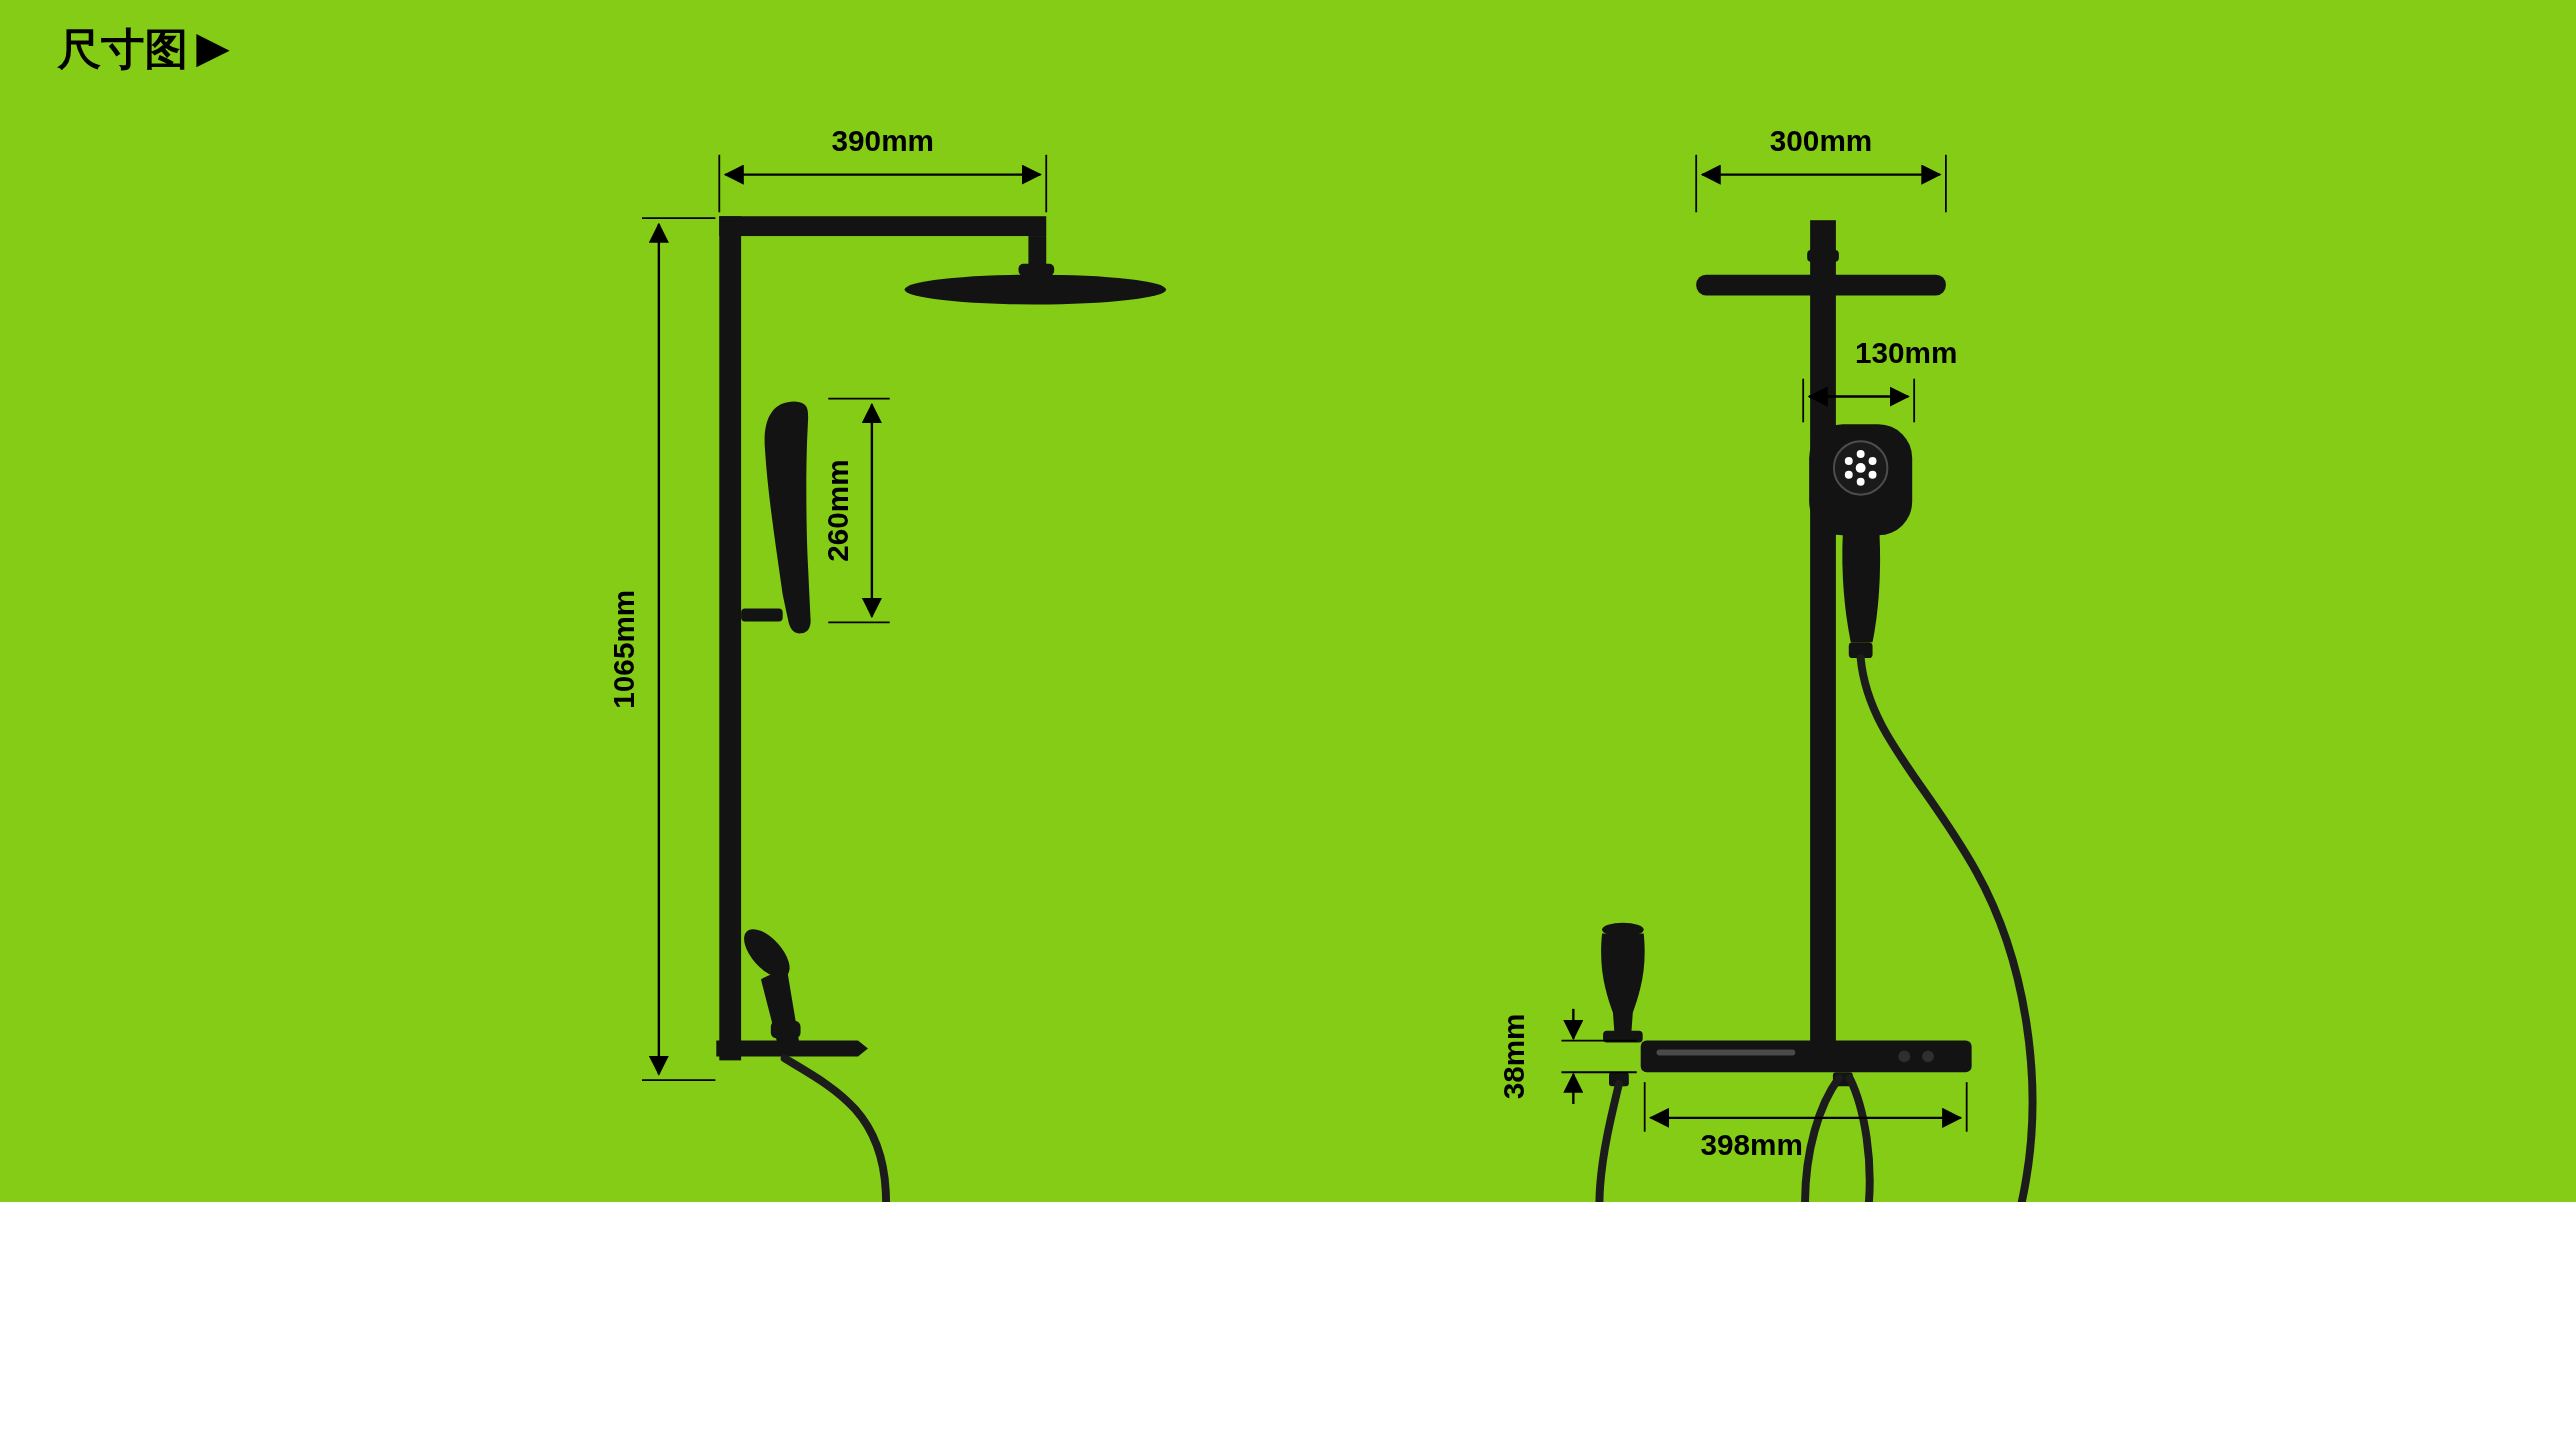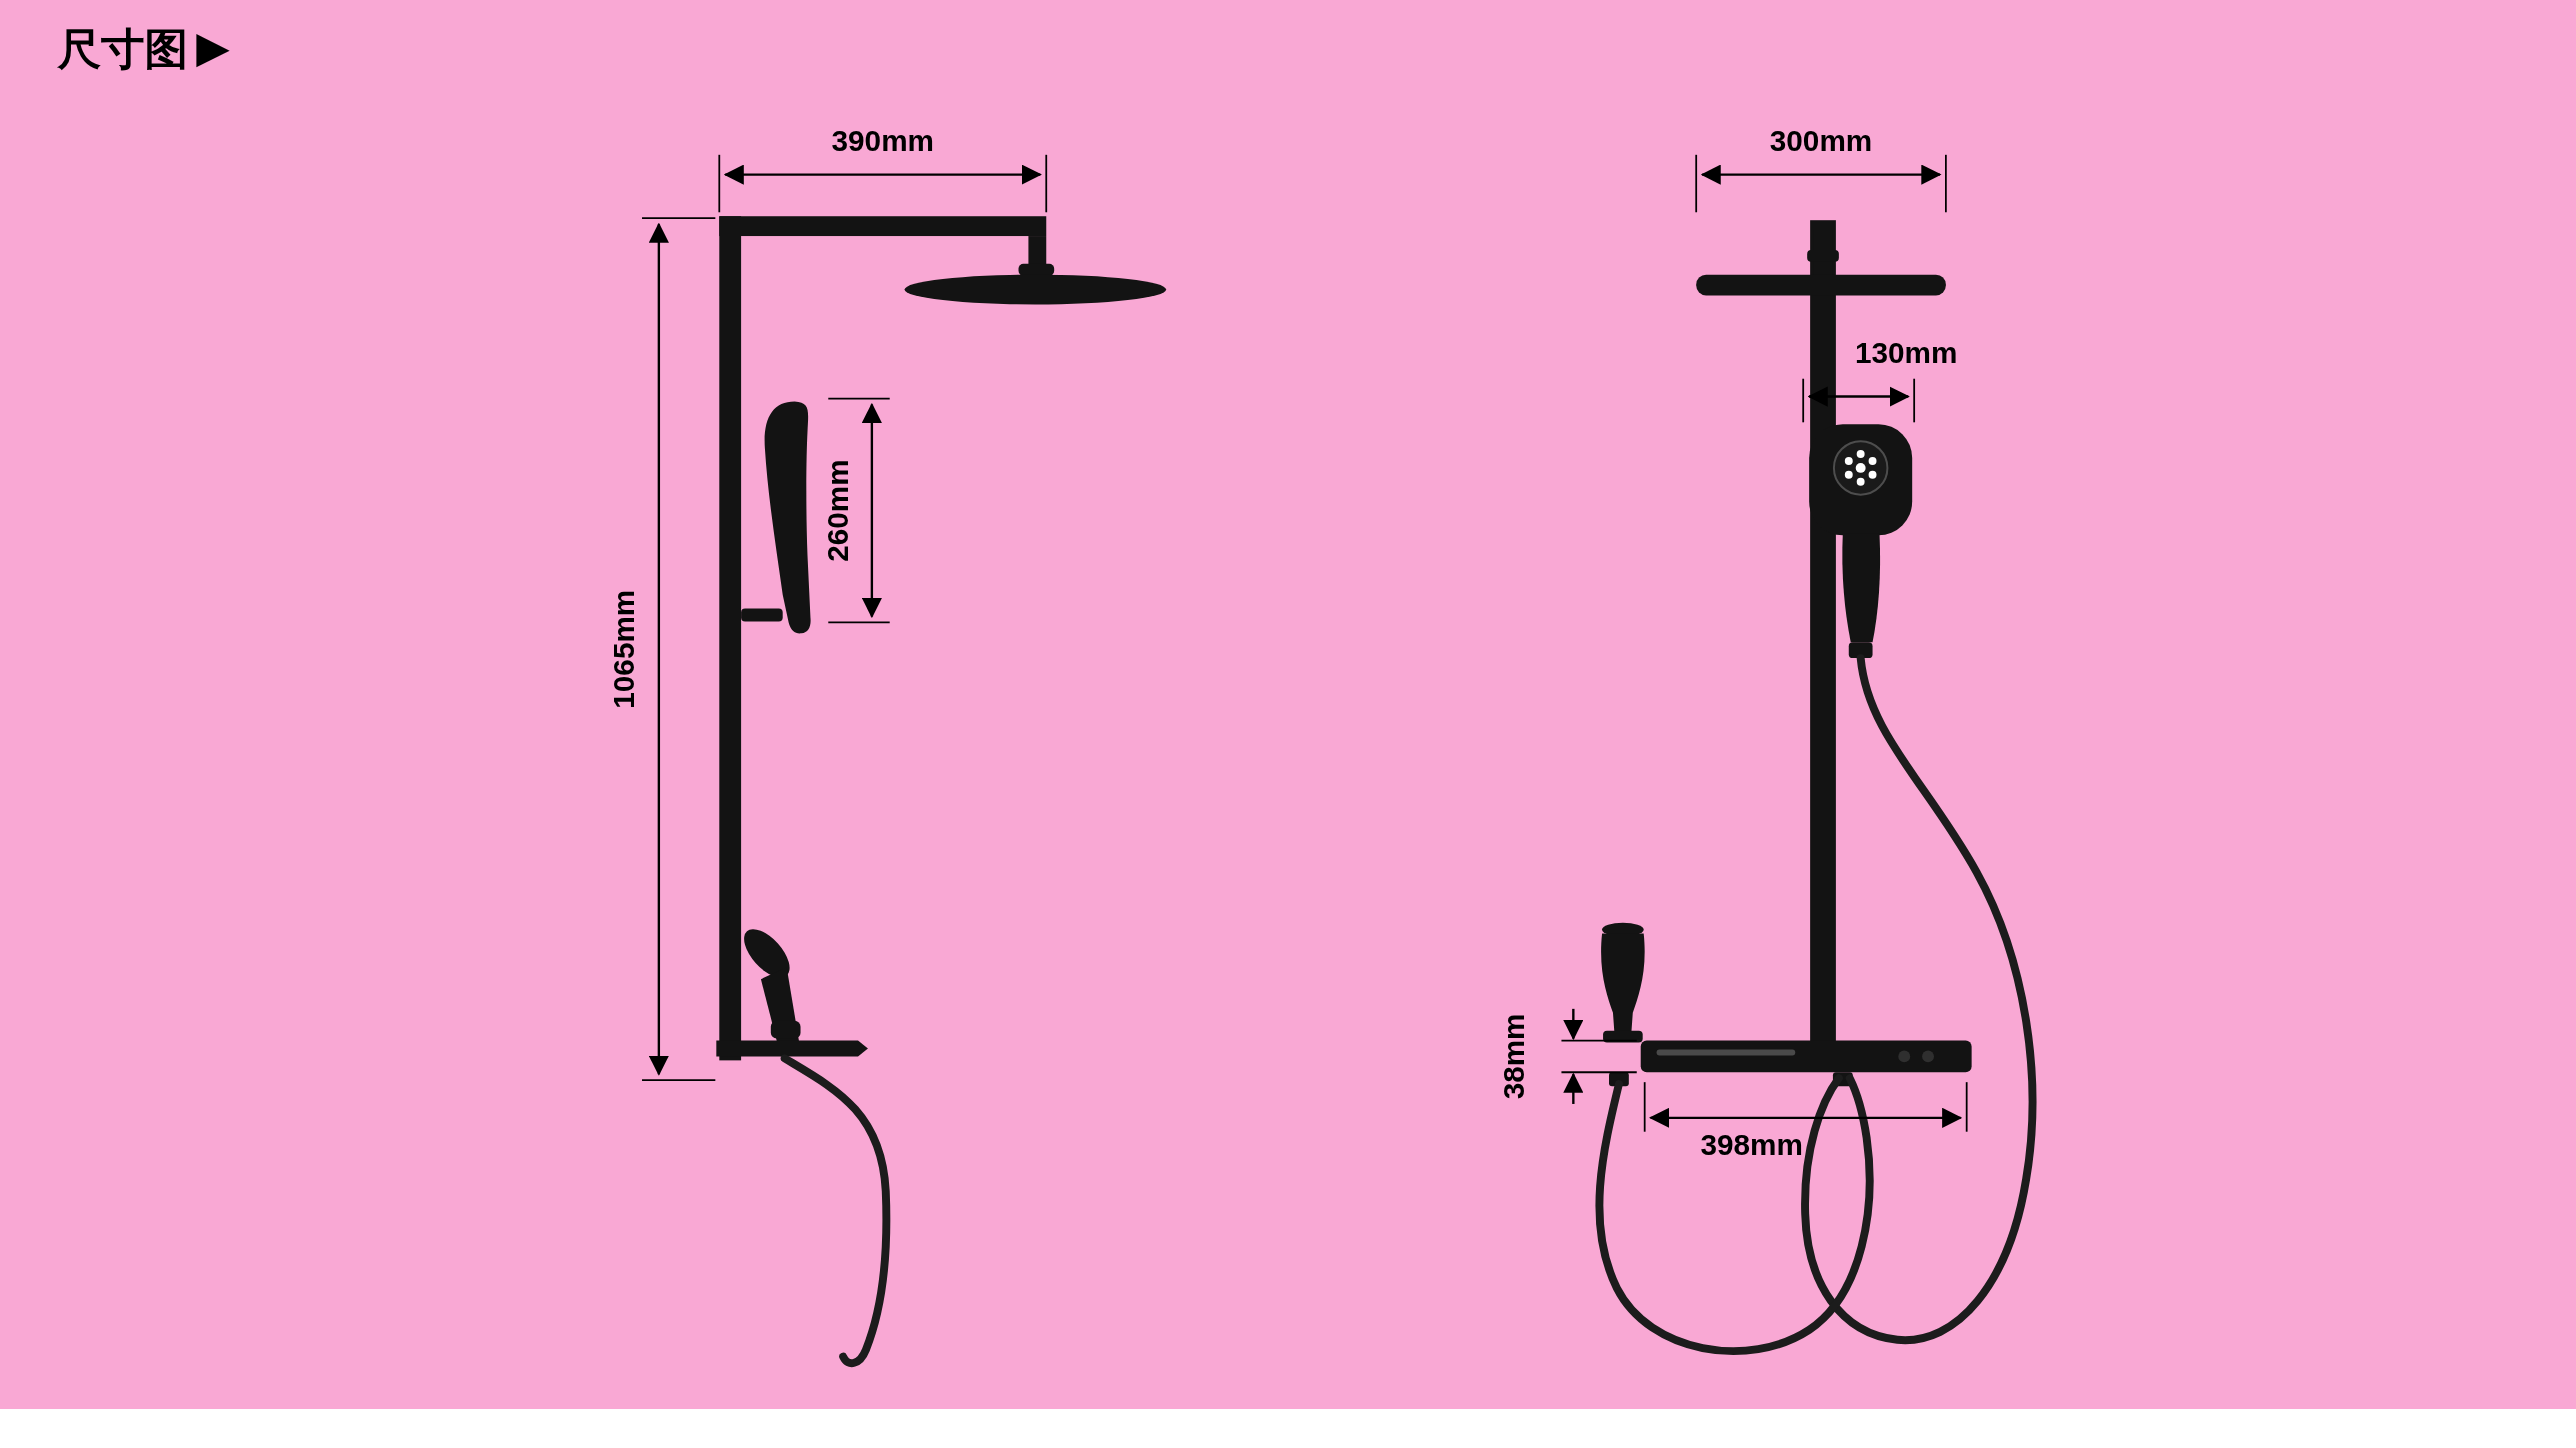--- a/index.html
+++ b/index.html
@@ -1,16 +1,16 @@
 <!DOCTYPE html>
 <html><head>
 <meta charset="utf-8">
 <style>
   html,body{margin:0;padding:0;background:#ffffff;}
-  .stage{position:relative;width:2576px;height:1409px;background:#f9a8d4;overflow:hidden;}
+  .stage{position:relative;width:2576px;height:1202px;background:#84cc16;overflow:hidden;}
   svg{display:block;}
   .title-text{font:bold 44px "Liberation Sans","DejaVu Sans",sans-serif;fill:#000;}
   .dim-label{font:bold 30px "Liberation Sans","DejaVu Sans",sans-serif;fill:#000;}
   .dline{stroke:#000;stroke-width:2.4;fill:none;}
   .tick{stroke:#000;stroke-width:1.8;fill:none;}
   .ink{fill:#131313;stroke:none;}
   .hose{fill:none;stroke:#1c1c1c;stroke-width:8;stroke-linecap:round;}
 </style>
 </head>
 <body>

